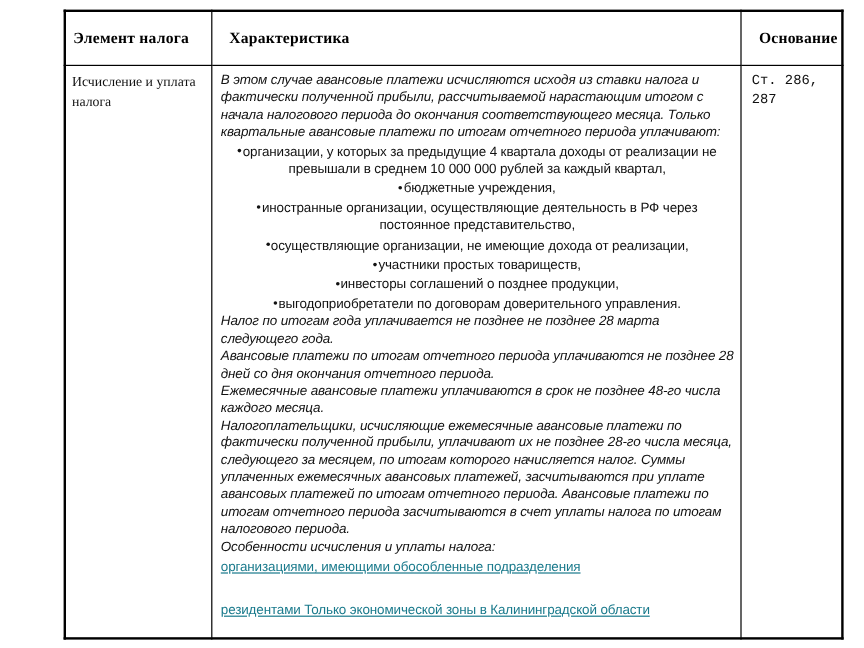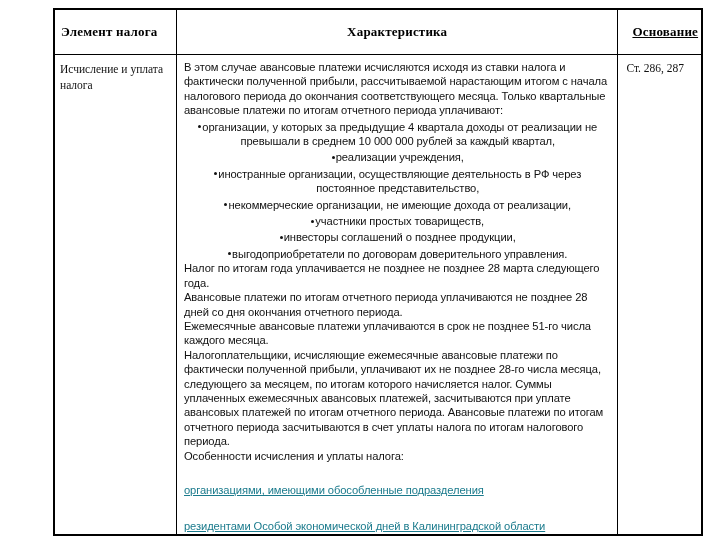--- a/index.html
+++ b/index.html
@@ -30,57 +30,58 @@
     }
     .doc-table thead tr {
       height: 24px;
     }
     .doc-table th {
       font-family: "Liberation Serif", "DejaVu Serif", serif;
       font-weight: bold;
       font-size: 13px;
       color: #000;
       vertical-align: middle;
-      text-align: center;
+      text-align: left;
       border-bottom: 1px solid #000;
       letter-spacing: 0.2px;
     }
     .doc-table th.col-element {
       text-align: left;
       padding-left: 6px;
     }
     .col-element { width: 121px; }
     .col-desc { width: 436px; }
-    .col-basis { width: 83px; text-decoration: underline; }
+    .col-basis { width: 83px; }
 
     .cell-element {
       font-family: "Liberation Serif", "DejaVu Serif", serif;
       font-size: 11.5px;
       line-height: 16px;
       color: #111;
       padding: 6px 4px 0 5px !important;
       margin-top: 34px;
     }
     .cell-desc {
       font-family: "Liberation Sans", "DejaVu Sans", sans-serif;
       font-size: 11.2px;
       line-height: 14.4px;
       color: #111;
       padding: 5px 6px 0 7px !important;
       letter-spacing: -0.1px;
     }
     .cell-basis {
-      font-family: Liberation Serif, serif;
+      font-family: Liberation Mono, monospace;
       font-size: 11.5px;
       line-height: 16px;
       color: #111;
       padding: 5px 4px 0 8px !important;
     }
     .para {
       margin: 0;
+      font-style: italic;
     }
     .bullet {
       margin: 2px 0 0 0;
       text-align: center;
     }
     .bullet-dot {
       display: inline-block;
       width: 3px;
       height: 3px;
       background: #111;
@@ -89,21 +90,21 @@
       margin-right: 1px;
       position: relative;
       top: -1px;
     }
     .link {
       color: #1a7a8c;
       text-decoration: underline;
       display: block;
       cursor: pointer;
     }
-    .link-1 { margin-top: 20px; }
+    .link-1 { margin-top: 3px; }
     .link-2 { margin-top: 22px; }
   </style>
 </head>
 <body>
 
 <table class="doc-table">
   <colgroup>
     <col class="col-element">
     <col class="col-desc">
     <col class="col-basis">
@@ -114,30 +115,30 @@
       <th class="col-desc">Характеристика</th>
       <th class="col-basis">Основание</th>
     </tr>
   </thead>
   <tbody>
     <tr>
       <td class="cell-element">Исчисление и уплата налога</td>
       <td class="cell-desc">
         <p class="para">В этом случае авансовые платежи исчисляются исходя из ставки налога и фактически полученной прибыли, рассчитываемой нарастающим итогом с начала налогового периода до окончания соответствующего месяца. Только квартальные авансовые платежи по итогам отчетного периода уплачивают:</p>
         <p class="bullet"><span class="bullet-dot"></span><span>организации, у которых за предыдущие 4 квартала доходы от реализации не превышали в среднем 10 000 000 рублей за каждый квартал,</span></p>
-        <p class="bullet"><span class="bullet-dot"></span><span>реализации учреждения,</span></p>
+        <p class="bullet"><span class="bullet-dot"></span><span>бюджетные учреждения,</span></p>
         <p class="bullet"><span class="bullet-dot"></span><span>иностранные организации, осуществляющие деятельность в РФ через постоянное представительство,</span></p>
-        <p class="bullet"><span class="bullet-dot"></span><span>некоммерческие организации, не имеющие дохода от реализации,</span></p>
+        <p class="bullet"><span class="bullet-dot"></span><span>осуществляющие организации, не имеющие дохода от реализации,</span></p>
         <p class="bullet"><span class="bullet-dot"></span><span>участники простых товариществ,</span></p>
         <p class="bullet"><span class="bullet-dot"></span><span>инвесторы соглашений о позднее продукции,</span></p>
         <p class="bullet"><span class="bullet-dot"></span><span>выгодоприобретатели по договорам доверительного управления.</span></p>
         <p class="para">Налог по итогам года уплачивается не позднее не позднее 28 марта следующего года.</p>
         <p class="para">Авансовые платежи по итогам отчетного периода уплачиваются не позднее 28 дней со дня окончания отчетного периода.</p>
-        <p class="para">Ежемесячные авансовые платежи уплачиваются в срок не позднее 51-го числа каждого месяца.</p>
+        <p class="para">Ежемесячные авансовые платежи уплачиваются в срок не позднее 48-го числа каждого месяца.</p>
         <p class="para">Налогоплательщики, исчисляющие ежемесячные авансовые платежи по фактически полученной прибыли, уплачивают их не позднее 28-го числа месяца, следующего за месяцем, по итогам которого начисляется налог. Суммы уплаченных ежемесячных авансовых платежей, засчитываются при уплате авансовых платежей по итогам отчетного периода. Авансовые платежи по итогам отчетного периода засчитываются в счет уплаты налога по итогам налогового периода.</p>
         <p class="para">Особенности исчисления и уплаты налога:</p>
         <a class="link link-1">организациями, имеющими обособленные подразделения</a>
-        <a class="link link-2">резидентами Особой экономической дней в Калининградской области</a>
+        <a class="link link-2">резидентами Только экономической зоны в Калининградской области</a>
       </td>
       <td class="cell-basis">Ст. 286, 287</td>
     </tr>
   </tbody>
 </table>
 
 </body></html>

